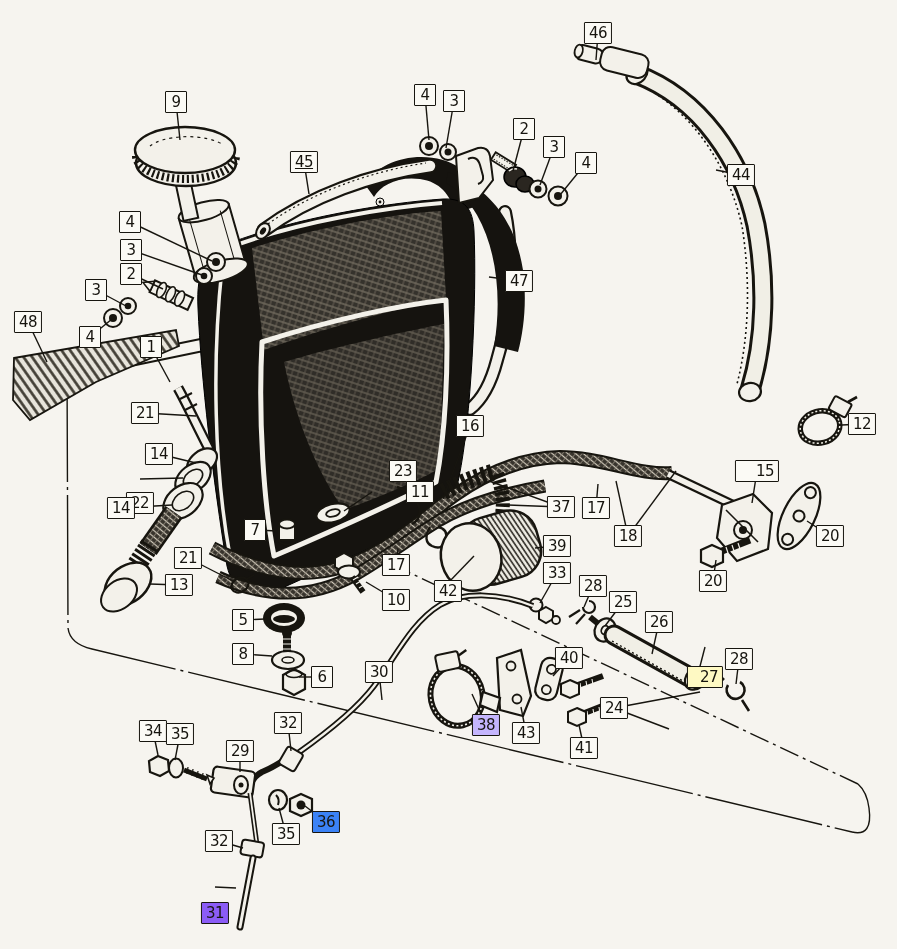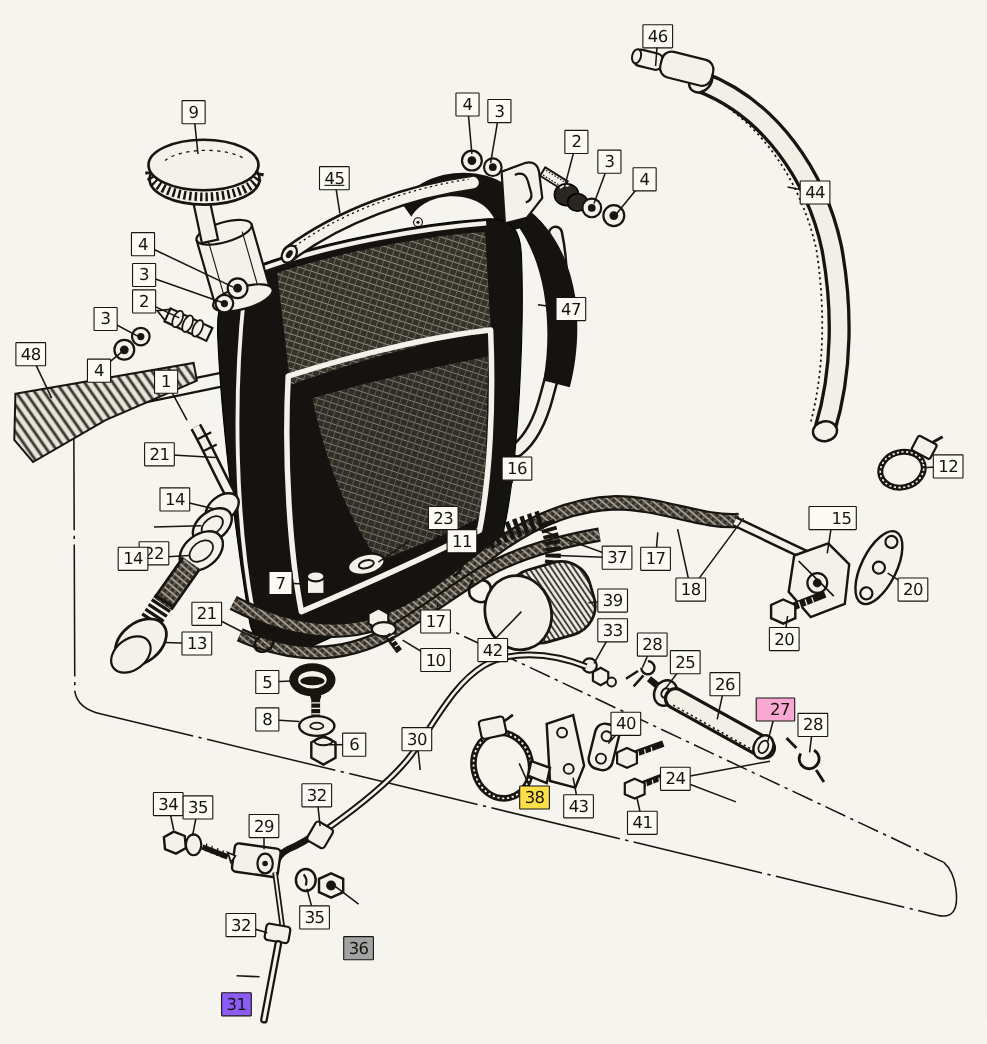--- a/index.html
+++ b/index.html
@@ -437,34 +437,34 @@
       <div class="callout" style="left: 561px; top: 507px; background: rgb(251, 250, 245);">37</div>
       <div class="callout" style="left: 596px; top: 508px; background: rgb(251, 250, 245);">17</div>
       <div class="callout" style="left: 557px; top: 546px; background: rgb(251, 250, 245);">39</div>
       <div class="callout" style="left: 396px; top: 565px; background: rgb(251, 250, 245);">17</div>
       <div class="callout" style="left: 557px; top: 573px; background: rgb(251, 250, 245);">33</div>
       <div class="callout" style="left: 396px; top: 600px; background: rgb(251, 250, 245);">10</div>
       <div class="callout" style="left: 448px; top: 591px; background: rgb(251, 250, 245);">42</div>
       <div class="callout" style="left: 593px; top: 586px; background: rgb(251, 250, 245);">28</div>
       <div class="callout" style="left: 623px; top: 602px; background: rgb(251, 250, 245);">25</div>
       <div class="callout" style="left: 659px; top: 622px; background: rgb(251, 250, 245);">26</div>
-      <div class="callout" style="left: 705px; top: 645px; background: #f9a8d4; padding-left: 12px;">27</div>
+      <div class="callout" style="left: 705px; top: 677px; background: #fef9c3; padding-left: 12px;">27</div>
       <div class="callout" style="left: 739px; top: 659px; background: rgb(251, 250, 245);">28</div>
       <div class="callout" style="left: 757px; top: 471px; background: rgb(251, 250, 245); padding-left: 20px;">15</div>
       <div class="callout" style="left: 830px; top: 536px; background: rgb(251, 250, 245);">20</div>
       <div class="callout" style="left: 713px; top: 581px; background: rgb(251, 250, 245);">20</div>
       <div class="callout" style="left: 628px; top: 536px; background: rgb(251, 250, 245);">18</div>
       <div class="callout" style="left: 379px; top: 672px; background: rgb(251, 250, 245);">30</div>
       <div class="callout" style="left: 569px; top: 658px; background: rgb(251, 250, 245);">40</div>
       <div class="callout" style="left: 614px; top: 708px; background: rgb(251, 250, 245);">24</div>
-      <div class="callout" style="left: 486px; top: 725px; background: #fde047; text-align: right;">38</div>
+      <div class="callout" style="left: 486px; top: 725px; background: #c4b5fd; text-align: right;">38</div>
       <div class="callout" style="left: 526px; top: 733px; background: rgb(251, 250, 245);">43</div>
       <div class="callout" style="left: 584px; top: 748px; background: rgb(251, 250, 245);">41</div>
       <div class="callout" style="left: 153px; top: 731px; background: rgb(251, 250, 245);">34</div>
       <div class="callout" style="left: 180px; top: 734px; background: rgb(251, 250, 245);">35</div>
       <div class="callout" style="left: 240px; top: 751px; background: rgb(251, 250, 245);">29</div>
       <div class="callout" style="left: 288px; top: 723px; background: rgb(251, 250, 245);">32</div>
-      <div class="callout" style="left: 326px; top: 822px; background: #a3a3a3; margin-top: 40px;">36</div>
+      <div class="callout" style="left: 326px; top: 822px; background: #3b82f6;">36</div>
       <div class="callout" style="left: 286px; top: 834px; background: rgb(251, 250, 245);">35</div>
       <div class="callout" style="left: 219px; top: 841px; background: rgb(251, 250, 245);">32</div>
       <div class="callout" style="left: 215px; top: 913px; background: #8b5cf6;">31</div>
     </div>
 </div>
 
 </body></html>

